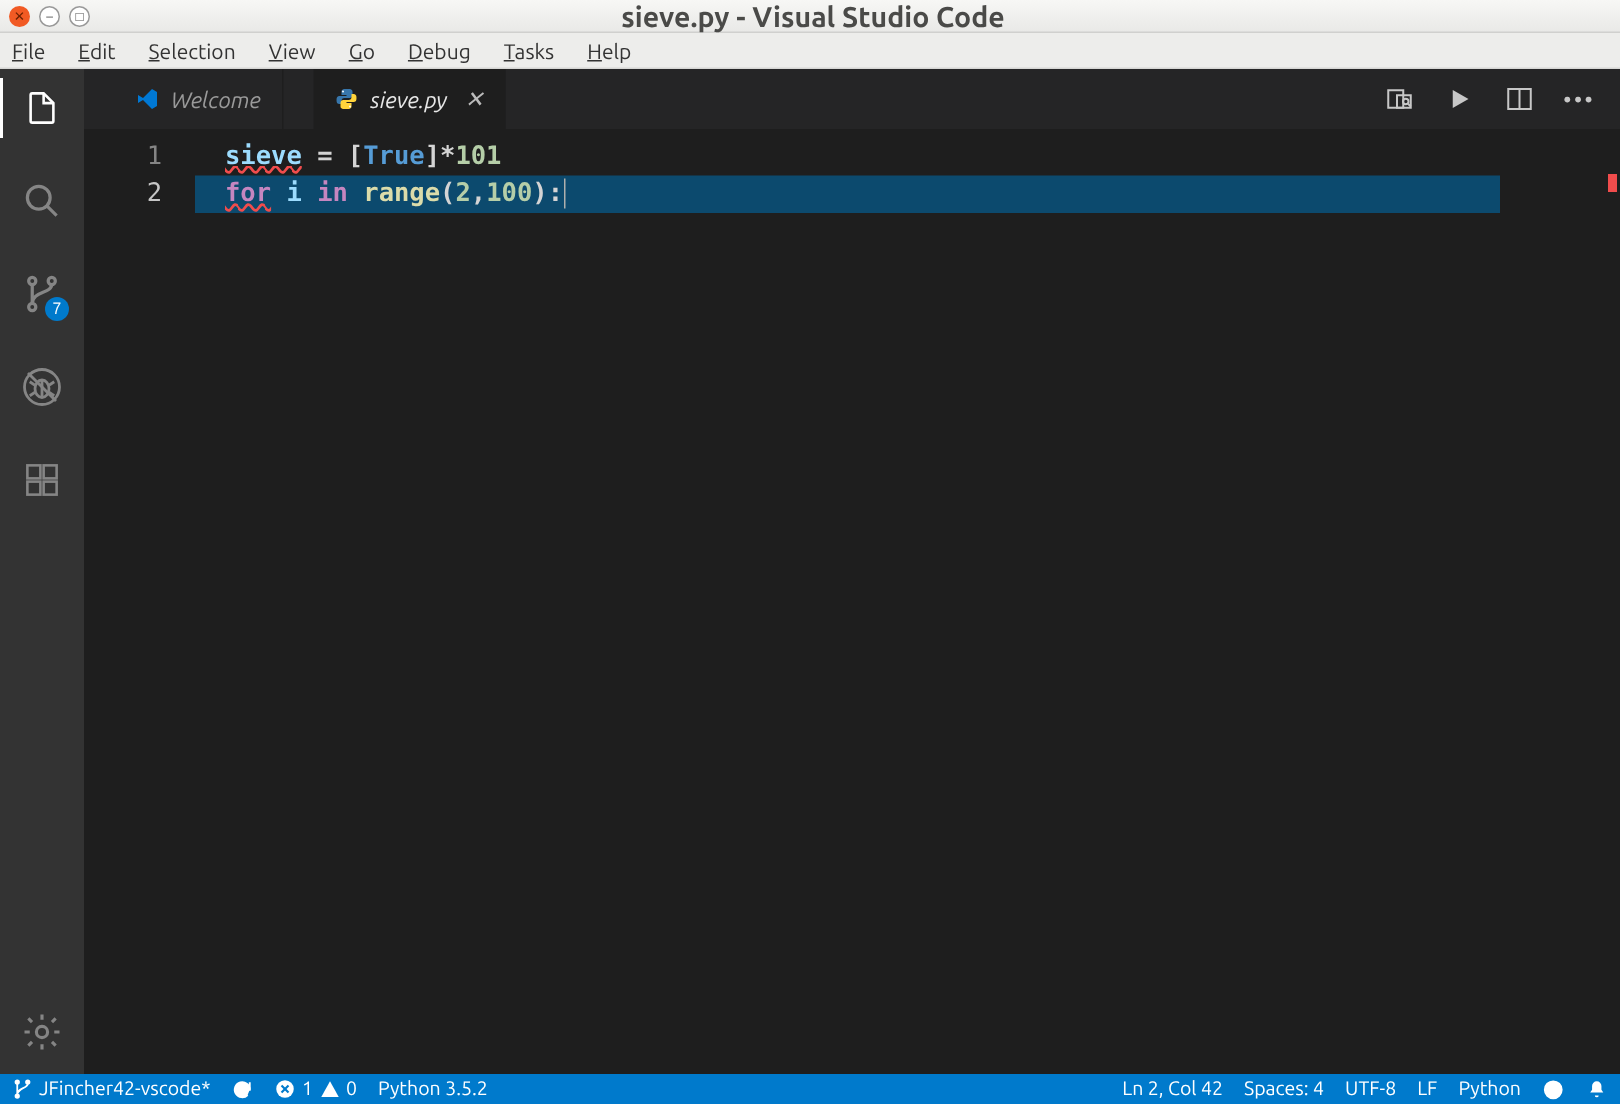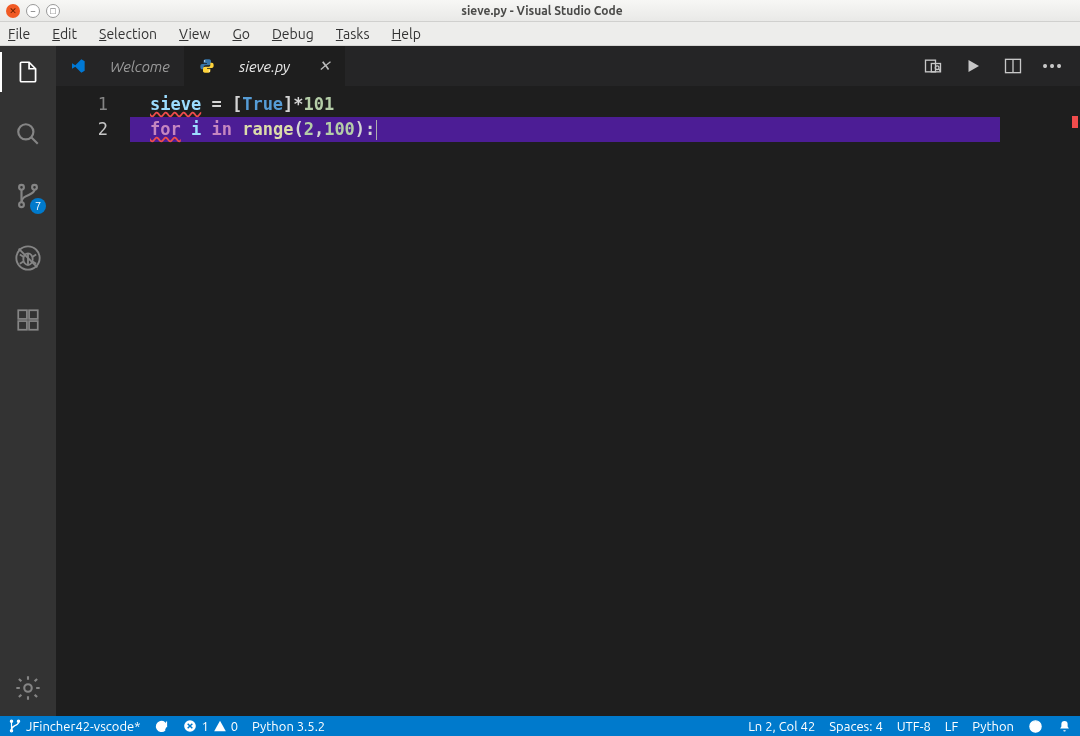--- a/index.html
+++ b/index.html
@@ -13,21 +13,21 @@
   }
   
   .os-titlebar {
     height: 22px; background: linear-gradient(#f7f7f5, #e9e9e7);
     display: flex; align-items: center; padding: 0 6px; gap: 6px;
     border-bottom: 1px solid #d0d0ce;
   }
   .win-btn { width: 14px; height: 14px; border-radius: 50%; display:flex; align-items:center; justify-content:center; font-size:9px; color:#555;}
   .win-close { background: #f15a24; color:#6a2000;}
   .win-min, .win-max { border:1px solid #999; background:#fff;}
-  .os-title { flex:1; text-align:center; font-size:12px; font-weight:bold; color:#4a4a48;}
+  .os-title { flex:1; text-align:center; font-size:19px; font-weight:bold; color:#4a4a48;}
   
   .menubar {
     height: 24px; background: #ededeb; display:flex; align-items:center;
     padding: 0 8px; gap: 22px; font-size:14px; color:#333;
     border-bottom:1px solid #d6d6d4;
   }
   .menubar span { cursor:default; }
   .menubar span u { text-decoration: underline; }
   
   .vscode { flex:1; display:flex; flex-direction:column; background:#1e1e1e; min-height:0;}
@@ -39,34 +39,34 @@
   }
   .act-item { width:56px; height:40px; display:flex; align-items:center; justify-content:center; position:relative; color:#858585;}
   .act-item.active { color:#fff; }
   .act-item.active::before { content:""; position:absolute; left:0; top:0; bottom:0; width:2px; background:#fff;}
   .act-badge { position:absolute; bottom:2px; right:10px; background:#007acc; color:#fff; border-radius:50%; width:16px; height:16px; font-size:11px; display:flex; align-items:center; justify-content:center;}
   .act-spacer { flex:1; }
   svg { display:block; }
   
   .editor-region { flex:1; display:flex; flex-direction:column; min-width:0;}
   .tabbar { height:40px; background:#252526; display:flex; align-items:stretch;}
-  .tab { display:flex; align-items:center; padding:0 14px; gap:24px; color:#9a9a9a; font-size:15px; border-right:1px solid #1e1e1e; font-style:italic;}
+  .tab { display:flex; align-items:center; padding:0 14px; gap:8px; color:#9a9a9a; font-size:15px; border-right:1px solid #1e1e1e; font-style:italic;margin-left:20px;}
   .tab.active { background:#1e1e1e; color:#e8e8e8; font-style:italic;}
   .tab .icon { width:16px; height:16px; display:flex; align-items:center; justify-content:center;}
   .tab .close { color:#bbb; font-size:15px; margin-left:4px;}
   .tab-actions { margin-left:auto; display:flex; align-items:center; gap:18px; padding:0 16px; color:#c7c7c7;}
   .tab-actions .tact { width:22px; height:22px; display:flex; align-items:center; justify-content:center;}
   .dots { letter-spacing:2px; font-weight:bold;}
   .editor-pane { flex:1; display:flex; min-height:0; position:relative;}
   .gutter { width:74px; background:#1e1e1e; padding:6px 0; text-align:right; color:#858585; font-family:"Consolas","Menlo",monospace; font-size:17px;}
   .gutter .ln { padding-right:22px; height:25px; line-height:25px;}
   .gutter .ln.current { color:#c6c6c6;}
   .code { flex:1; background:#1e1e1e; padding:6px 0; font-family:"Consolas","Menlo",monospace; font-size:17px; position:relative;}
   .codeline { height:25px; line-height:25px; padding-left:20px; white-space:pre;font-weight:bold;}
-  .codeline.current { background:#4c1d95;}
+  .codeline.current { background:#0c4a6e;}
   .c-id { color:#9cdcfe;}
   .c-op { color:#d4d4d4;}
   .c-punc { color:#d4d4d4;}
   .c-const { color:#569cd6;}
   .c-num { color:#b5cea8;}
   .c-kw { color:#c586c0;}
   .c-fn { color:#dcdcaa;}
   .squig { text-decoration: underline wavy #f14c4c; text-decoration-skip-ink:none;}
   .cursor { display:inline-block; width:1px; height:20px; background:#aeafad; vertical-align:middle; margin-left:1px;}
   .minimap { width:80px; background:#1e1e1e; position:relative;}

